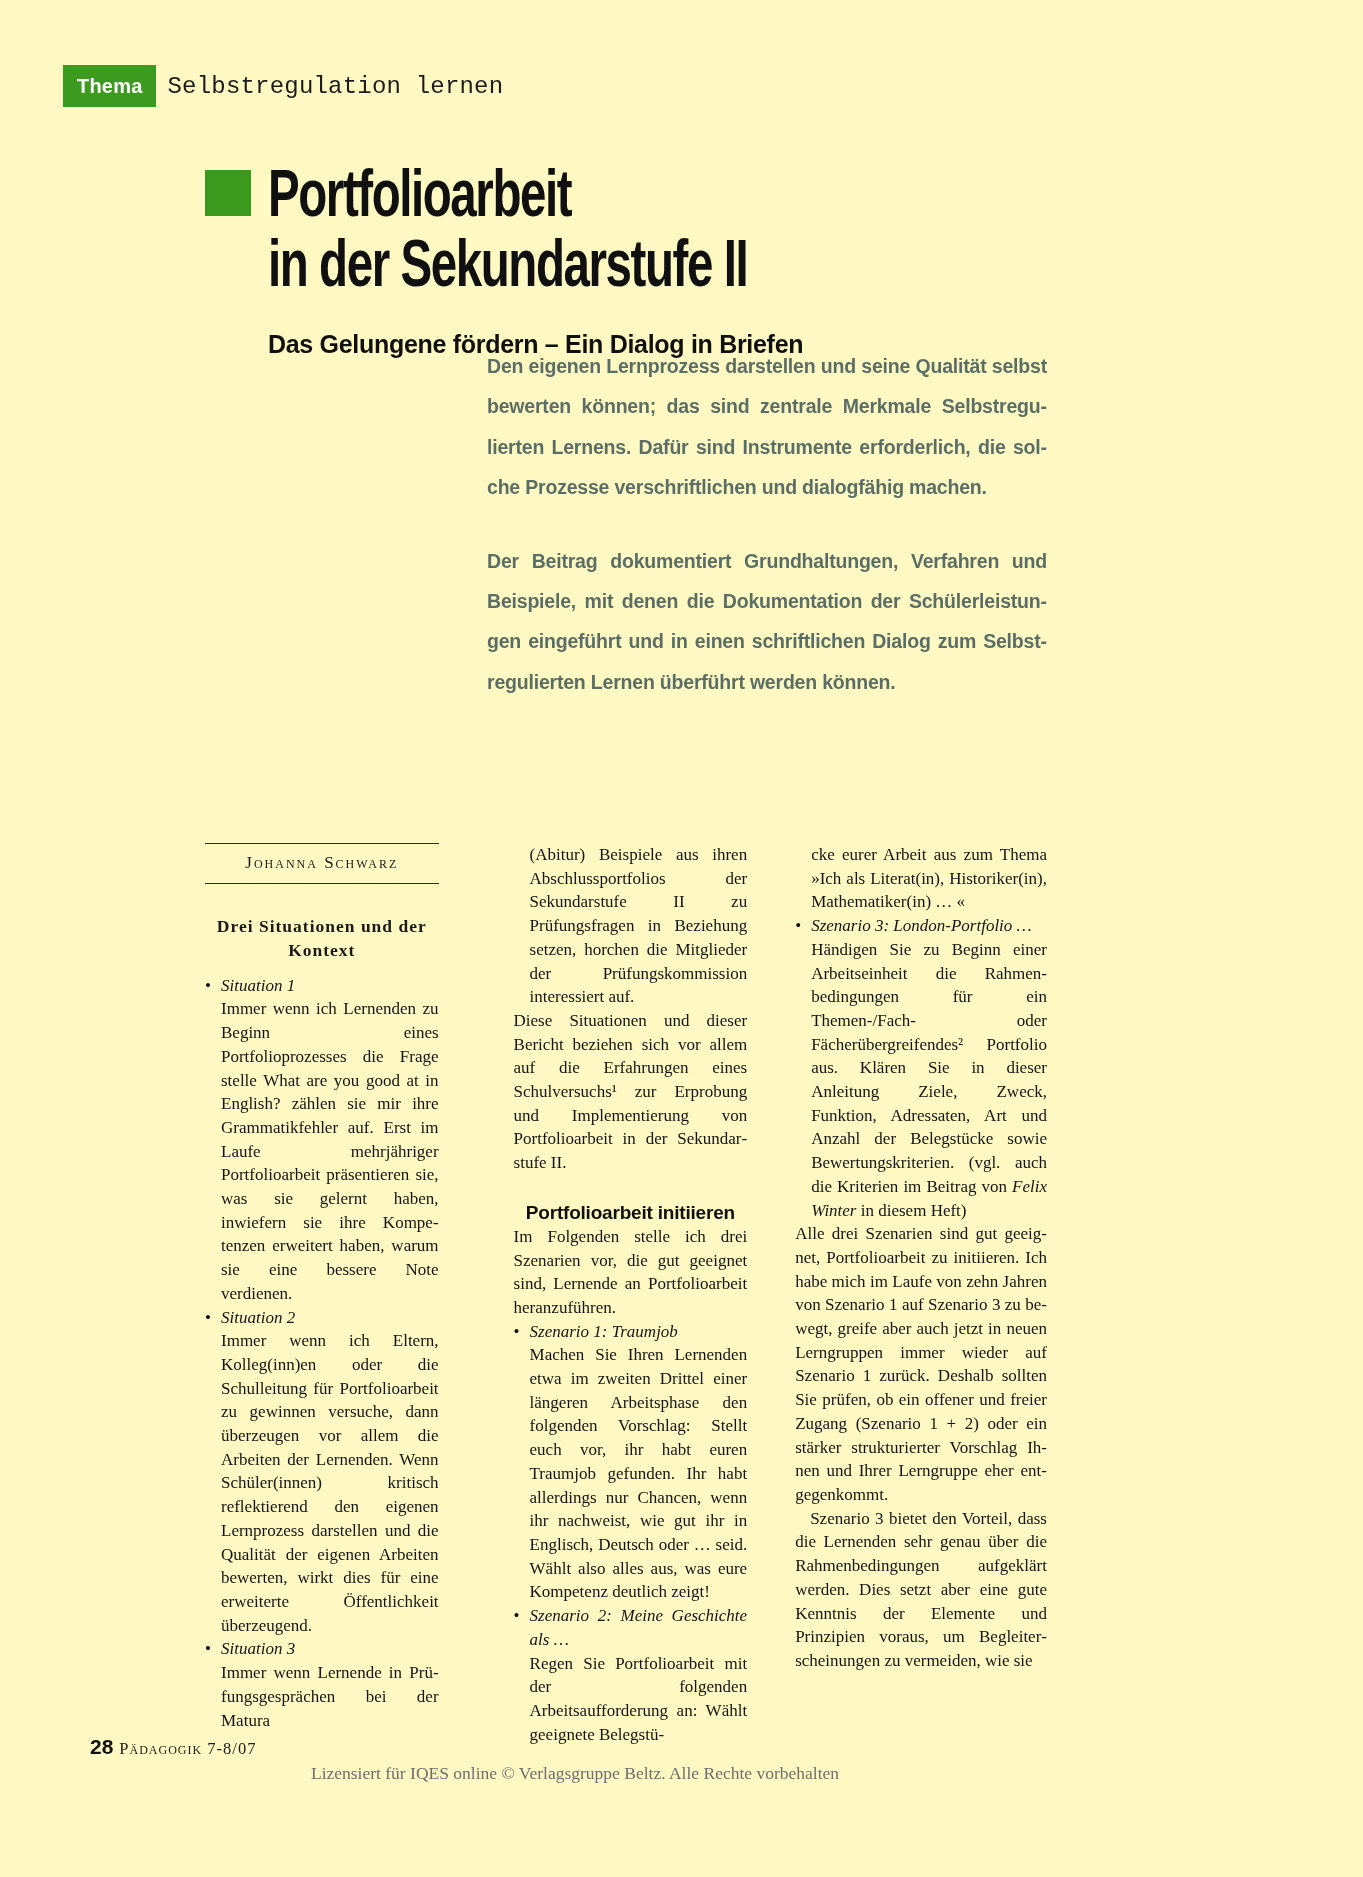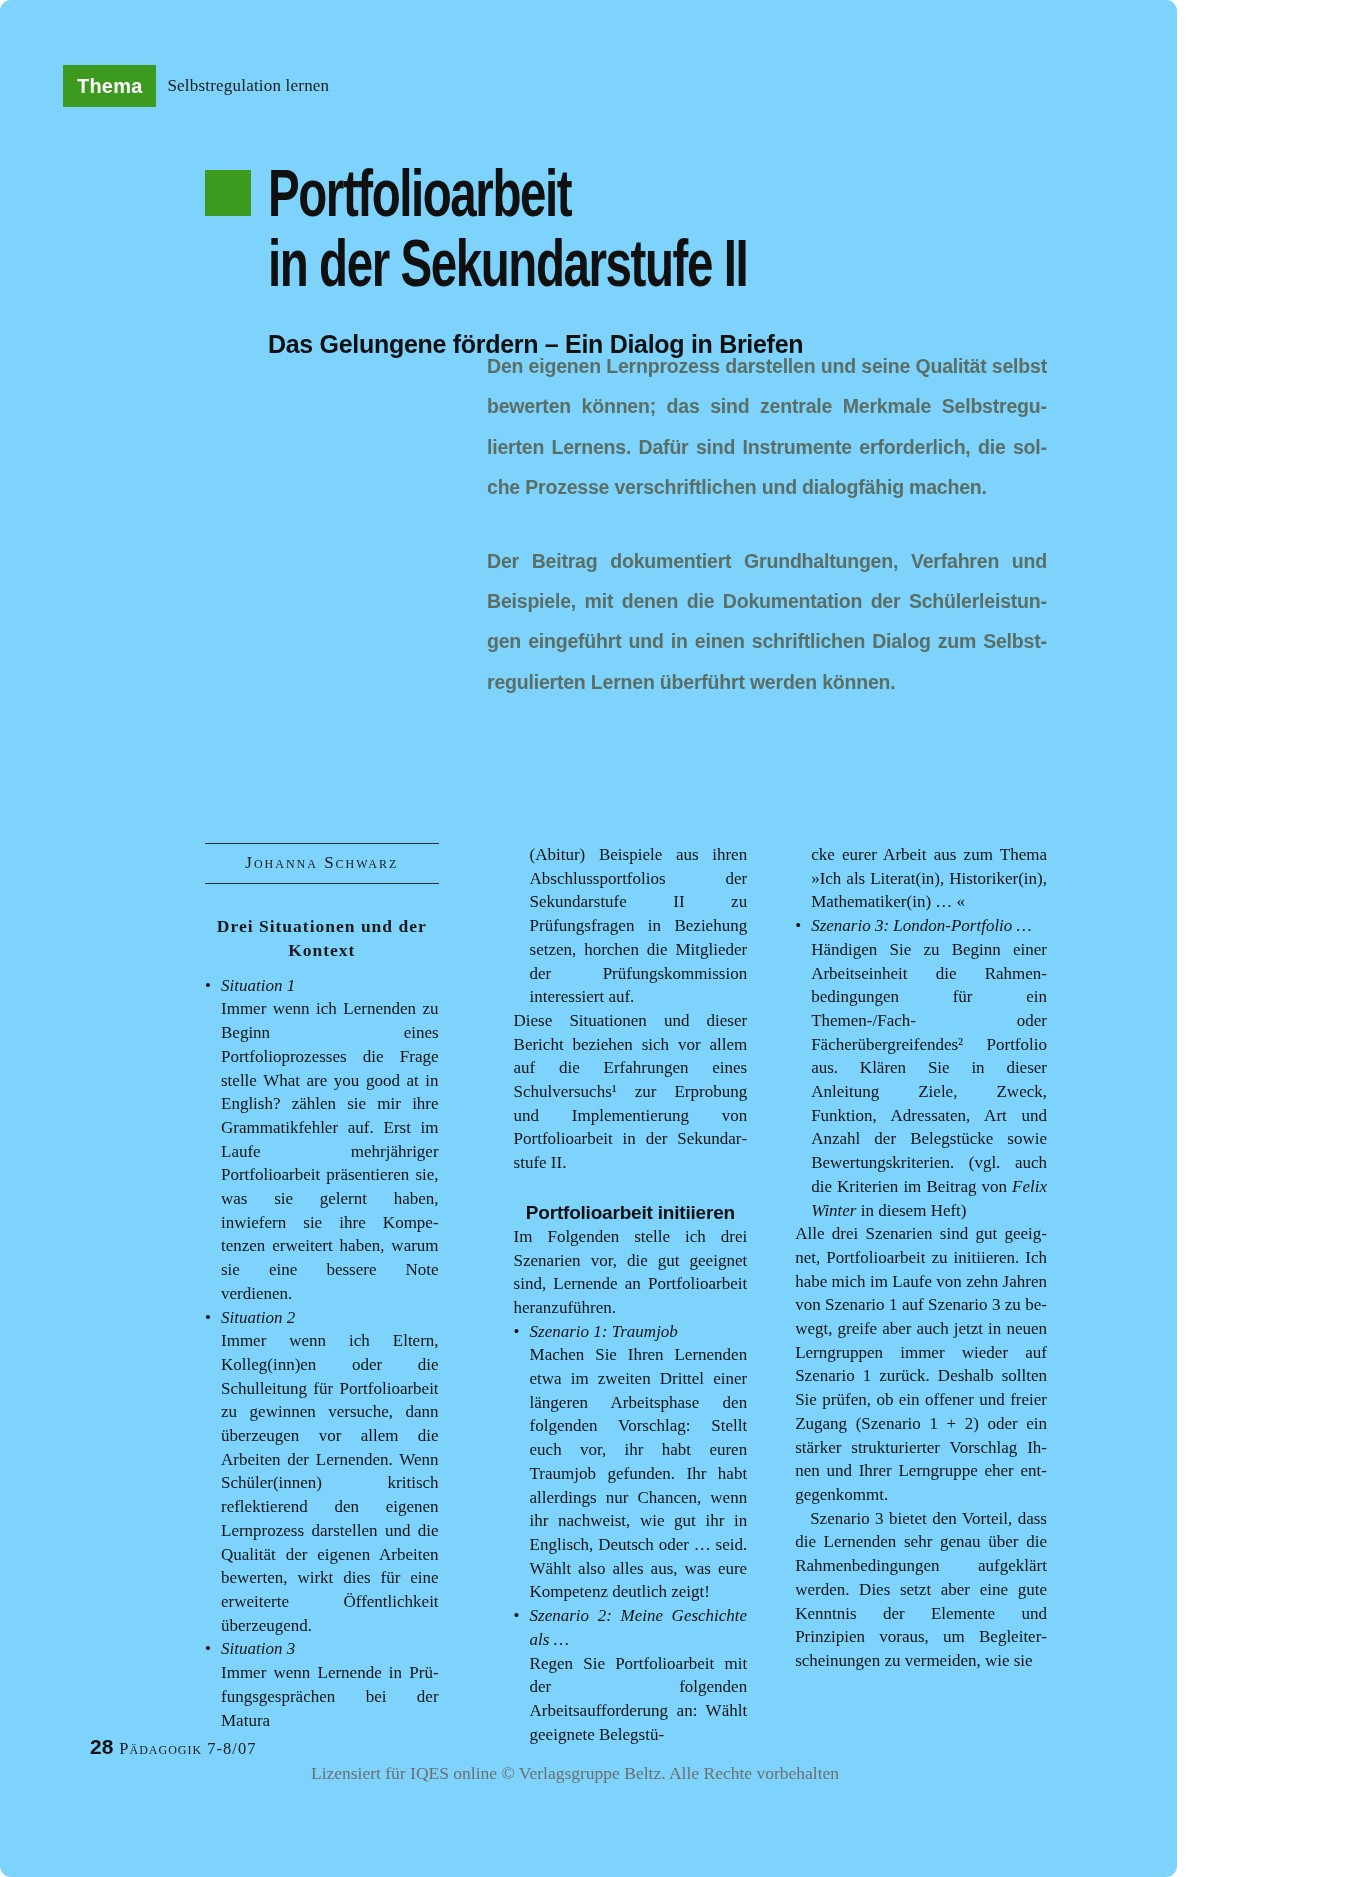--- a/index.html
+++ b/index.html
@@ -1,29 +1,29 @@
 <!DOCTYPE html>
 <html lang="de"><head>
 <meta charset="utf-8">
 <style>
   html,body{margin:0;padding:0;background:#ffffff;}
   .page{
-    position:relative;width:1177px;height:1877px;background:#7dd3fc;
-    font-family:"Liberation Serif", serif;color:#141414;overflow:hidden;border-radius:11px;
+    position:relative;width:1363px;height:1877px;background:#fef9c3;
+    font-family:"Liberation Serif", serif;color:#141414;overflow:hidden;
   }
 
   
   .kicker{position:absolute;left:63px;top:65px;display:flex;align-items:stretch;height:42px;}
   .badge{
     background:#3c9a1e;color:#fff;font-family:"Liberation Sans",sans-serif;
     font-weight:bold;font-size:20px;display:flex;align-items:center;
     padding:0 14px;letter-spacing:0.2px;
   }
   .topic{
-    font-family:Liberation Serif, serif;font-size:17px;color:#1b1b1b;
+    font-family:Liberation Mono, monospace;font-size:24px;color:#1b1b1b;
     display:flex;align-items:center;margin-left:11px;letter-spacing:0.2px;
   }
 
   
   .title-square{position:absolute;left:205px;top:170px;width:46px;height:46px;background:#3c9a1e;}
   .title{
     position:absolute;left:268px;top:158px;margin:0;
     font-family:"Liberation Sans",sans-serif;font-weight:bold;color:#101010;
     font-size:66px;line-height:70px;white-space:nowrap;
   }

